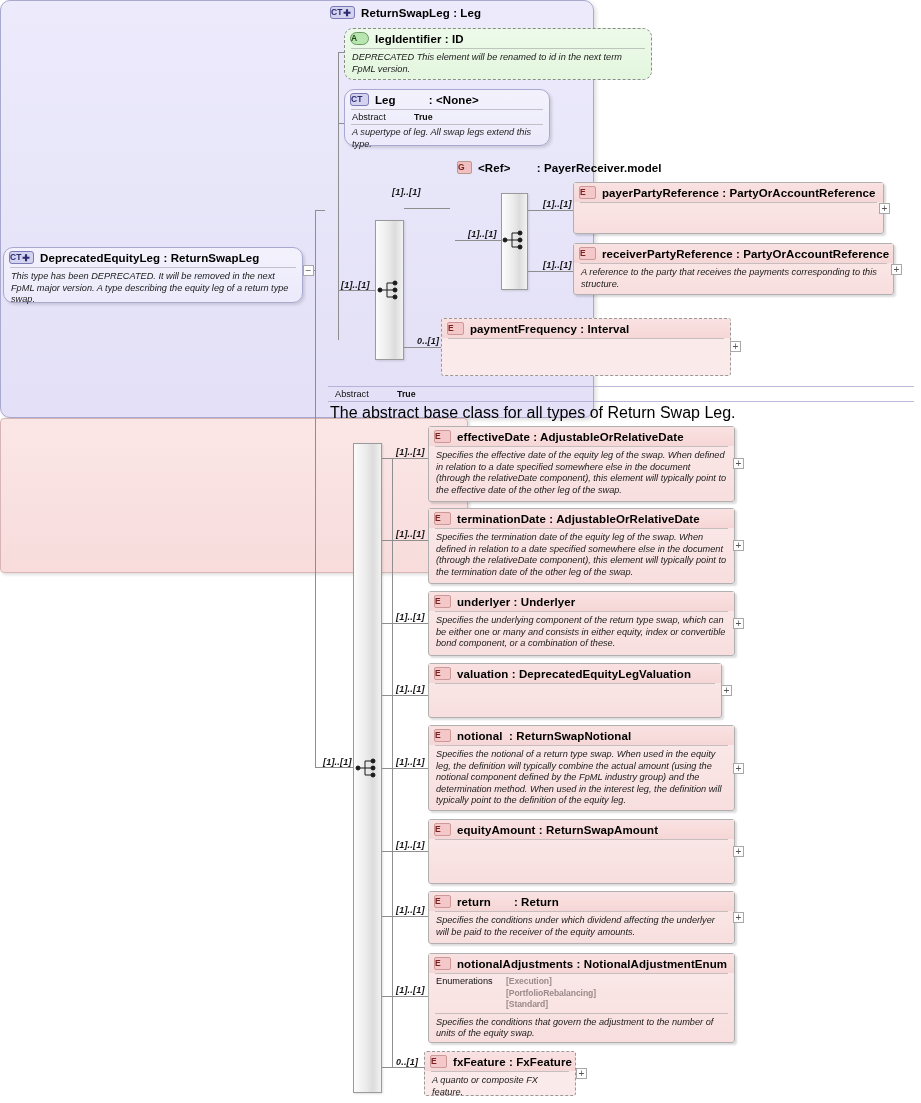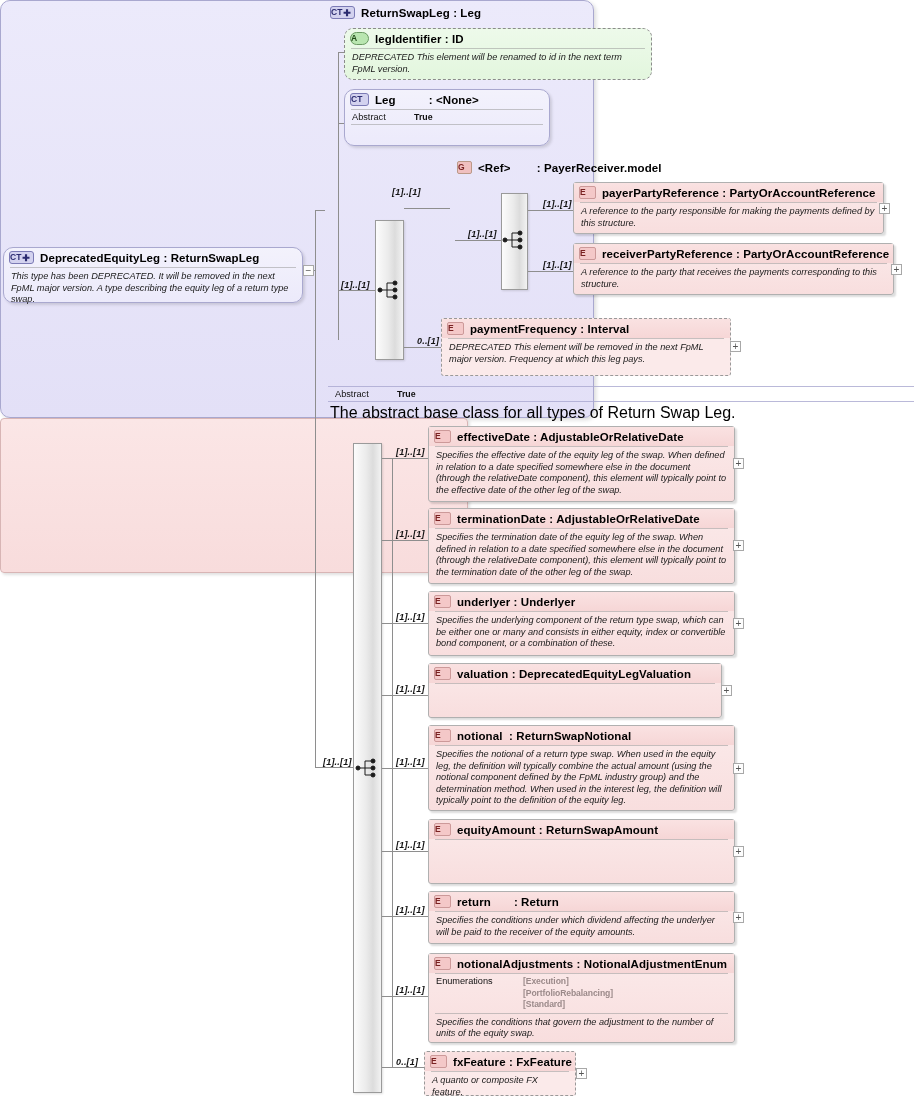--- a/index.html
+++ b/index.html
@@ -77,21 +77,21 @@
     border:1px solid #d8b5b5; border-radius:4px;
     background:linear-gradient(to bottom,#fbe6e6 0%,#f8dcdc 100%);
     box-shadow:2px 2px 3px rgba(0,0,0,.12);
   }
 
   
   .proprow { display:flex; font-size:9.2px; padding:2px 7px 2px 7px; align-items:flex-start; }
   .proprow .k { color:#111; min-width:62px; }
   .proprow .v { font-weight:bold; font-size:8.8px; color:#111; }
   .enumlist { display:flex; flex-direction:column; gap:0px; }
-  .enumlist span { font-size:8.6px; color:#9b8a8a; font-weight:bold; letter-spacing:-.1px; line-height:1.35;margin-left:17px; }
+  .enumlist span { font-size:8.6px; color:#9b8a8a; font-weight:bold; letter-spacing:-.1px; line-height:1.35; }
 
   
   .seqbar {
     position:absolute;
     border:1px solid #9a9a9a;
     background:linear-gradient(to right,#fcfcfc 0%,#ebebeb 45%,#dcdcdc 70%,#f2f2f2 100%);
     box-shadow:1px 1px 2px rgba(0,0,0,.12);
   }
   .seqicon { position:absolute; }
 
@@ -168,20 +168,21 @@
     <div class="hdr">
       <span class="badge badge-CT" style="width:19px;">CT</span>
       <span class="nm" style="white-space:pre;">Leg          : &lt;None&gt;</span>
     </div>
     <div class="sep"></div>
     <div class="proprow">
       <span class="k">Abstract</span>
       <span class="v">True</span>
     </div>
     <div class="sep"></div>
+    <div class="desc" style="padding-top:2px;">A supertype of leg. All swap legs extend this type.</div>
   </div>
 
   <div class="seqbar" style="left:375px; top:220px; width:29px; height:140px;"></div>
   <svg class="seqicon" width="29" height="22" style="left:375px; top:279px;" viewBox="0 0 29 22">
     <g fill="#1a1a1a" stroke="#1a1a1a" stroke-width="1">
       <circle cx="5" cy="11" r="2"></circle>
       <line x1="7" y1="11" x2="12" y2="11"></line>
       <line x1="12" y1="4" x2="12" y2="18"></line>
       <line x1="12" y1="4" x2="18" y2="4"></line>
       <line x1="12" y1="11" x2="18" y2="11"></line>
@@ -227,21 +228,20 @@
   <div class="ln h" style="left:528px; top:271px; width:45px;"></div>
   <div class="card" style="left:543px; top:199px;">[1]..[1]</div>
   <div class="card" style="left:543px; top:260px;">[1]..[1]</div>
 
   <div class="node el" style="left:573px; top:182px; width:311px; height:52px;">
     <div class="hdr">
       <span class="badge badge-E">E</span>
       <span class="nm">payerPartyReference : PartyOrAccountReference</span>
     </div>
     <div class="sep"></div>
-    <div class="desc">A reference to the party responsible for making the payments defined by this structure.</div>
   </div>
   <div class="exp" style="left:879px; top:203px;">
     <span>+</span>
   </div>
 
   <div class="node el" style="left:573px; top:243px; width:321px; height:52px;">
     <div class="hdr">
       <span class="badge badge-E">E</span>
       <span class="nm">receiverPartyReference : PartyOrAccountReference</span>
     </div>
@@ -251,21 +251,20 @@
   <div class="exp" style="left:891px; top:264px;">
     <span>+</span>
   </div>
 
   <div class="node el dashed" style="left:441px; top:318px; width:290px; height:58px;">
     <div class="hdr">
       <span class="badge badge-E">E</span>
       <span class="nm">paymentFrequency : Interval</span>
     </div>
     <div class="sep"></div>
-    <div class="desc">DEPRECATED This element will be removed in the next FpML major version. Frequency at which this leg pays.</div>
   </div>
   <div class="exp" style="left:730px; top:341px;">
     <span>+</span>
   </div>
 
   <div class="hline" style="left:328px; top:386px; width:586px;"></div>
   <div class="proprow" style="position:absolute; left:328px; top:387px; width:586px;">
     <span class="k">Abstract</span>
     <span class="v">True</span>
   </div>

